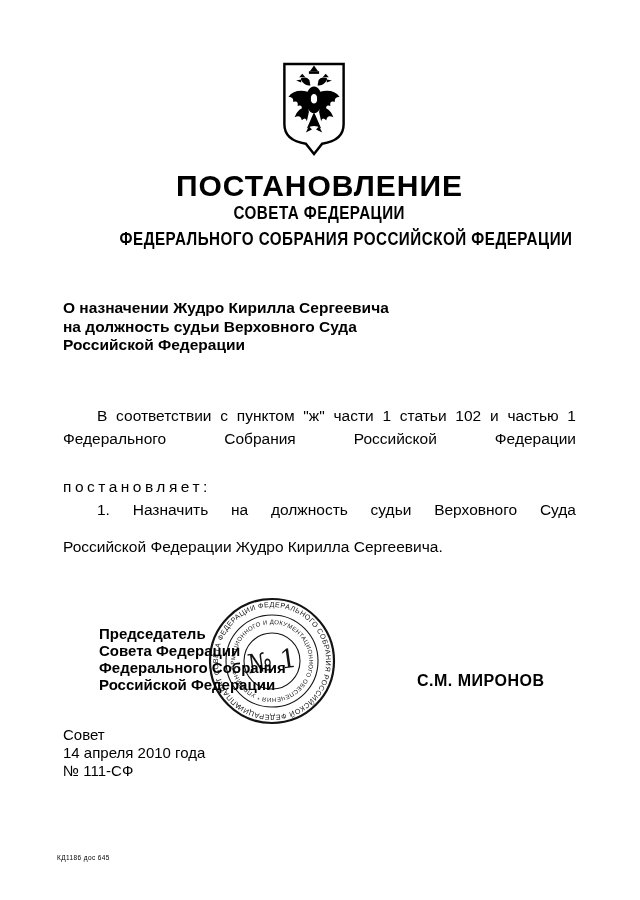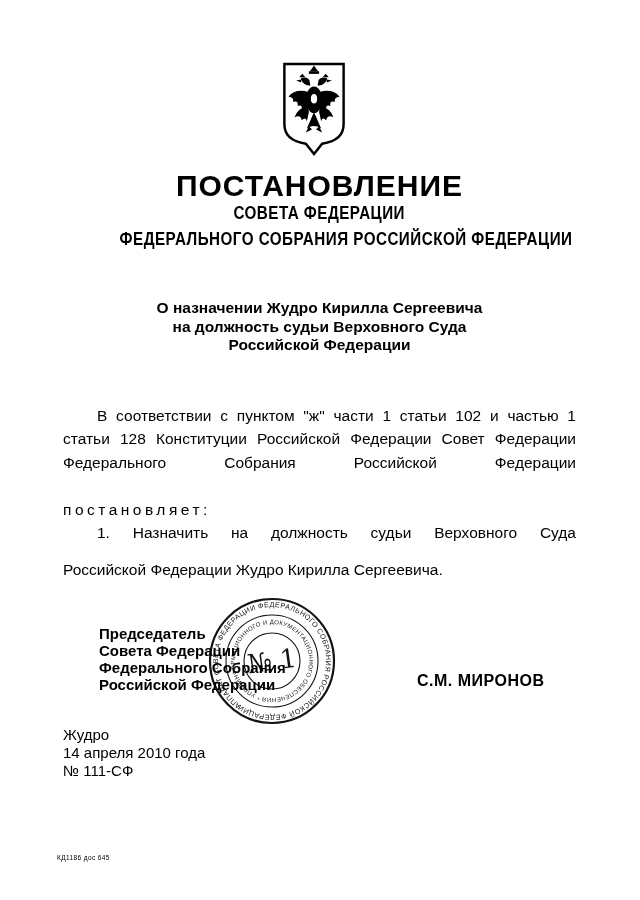--- a/index.html
+++ b/index.html
@@ -21,21 +21,21 @@
     font-size:30px; font-weight:bold; letter-spacing:1px; line-height:30px;
   }
   .t-sub { left:63px; width:513px; text-align:center; }
   .cond {
     display:inline-block; transform:scaleX(0.8); transform-origin:50% 50%;
     font-weight:bold; font-size:19px; letter-spacing:0.6px; white-space:nowrap;
   }
 
   
   .subject {
-    left:63px; top:299px; width:513px; text-align:center;
+    left:63px; top:299px; width:513px; text-align:left;
     font-weight:bold; font-size:15.5px; line-height:18.7px;
   }
 
   
   .body {
     left:63px; top:404px; width:513px;
     font-size:15.5px; line-height:23.3px;
   }
   .jlines > div { text-align:justify; text-align-last:justify; }
   .jlines.no-last > div:last-child { text-align-last:left;margin-top:14px; }
@@ -115,21 +115,20 @@
 
   <div class="abs subject">
       <div>О назначении Жудро Кирилла Сергеевича</div>
       <div>на должность судьи Верховного Суда</div>
       <div>Российской Федерации</div>
     </div>
 
   <div class="abs body">
     <div class="jlines indent">
         <div>В соответствии с пунктом "ж" части 1 статьи 102 и частью 1</div>
-        <div>статьи 128 Конституции Российской Федерации Совет Федерации</div>
         <div>Федерального Собрания Российской Федерации</div>
       </div>
     <div class="verb">постановляет:</div>
     <div class="jlines no-last indent">
         <div>1. Назначить на должность судьи Верховного Суда</div>
         <div>Российской Федерации Жудро Кирилла Сергеевича.</div>
       </div>
   </div>
 
   <div class="abs sig-pos">
@@ -157,20 +156,20 @@
       <g transform="rotate(-35 65 65)">
         <text font-size="6" letter-spacing="0.3" font-family="Liberation Sans, sans-serif">
           <textPath href="#inner-ring">ИНФОРМАЦИОННОГО И ДОКУМЕНТАЦИОННОГО ОБЕСПЕЧЕНИЯ * УПРАВЛЕНИЕ *</textPath>
         </text>
       </g>
       <text x="65" y="74" text-anchor="middle" transform="rotate(-8 65 65)" font-size="26" font-family="DejaVu Serif, serif">№ 1</text>
     </svg>
   </div>
 
   <div class="abs footer">
-    <div>Жудро</div>
+    <div>Совет</div>
     <div>14 апреля 2010 года</div>
     <div>№ 111-СФ</div>
   </div>
 
   <div class="abs print-code">КД1186 дос 645</div>
 
 </div>
 
 </body></html>

